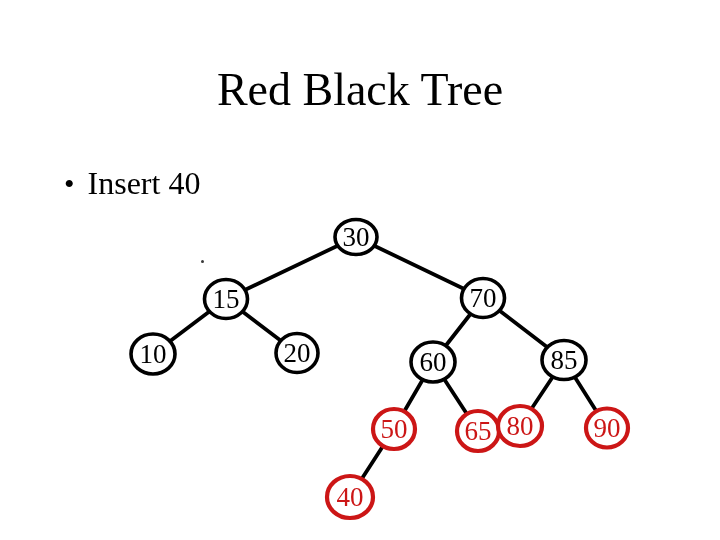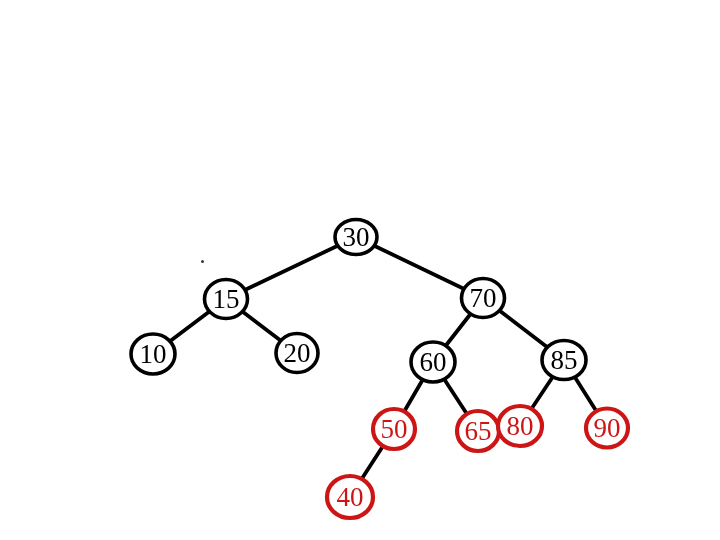--- a/index.html
+++ b/index.html
@@ -75,21 +75,23 @@
     height: 3px;
     border-radius: 50%;
     background: #3a3a3a;
   }
 </style>
 </head>
 <body>
 
 <div class="page">
 
+  <div class="slide-title">Red Black Tree</div>
 
+  <div class="bullet-line"><span class="bullet-marker">•</span><span>Insert 40</span></div>
 
   <div class="stray-mark"></div>
 
   <svg class="tree-svg" width="720" height="540" viewBox="0 0 720 540">
 
     <g>
       <line x1="356" y1="237" x2="226" y2="299"></line>
       <line x1="356" y1="237" x2="483" y2="298"></line>
       <line x1="226" y1="299" x2="153" y2="354"></line>
       <line x1="226" y1="299" x2="297" y2="353"></line>

